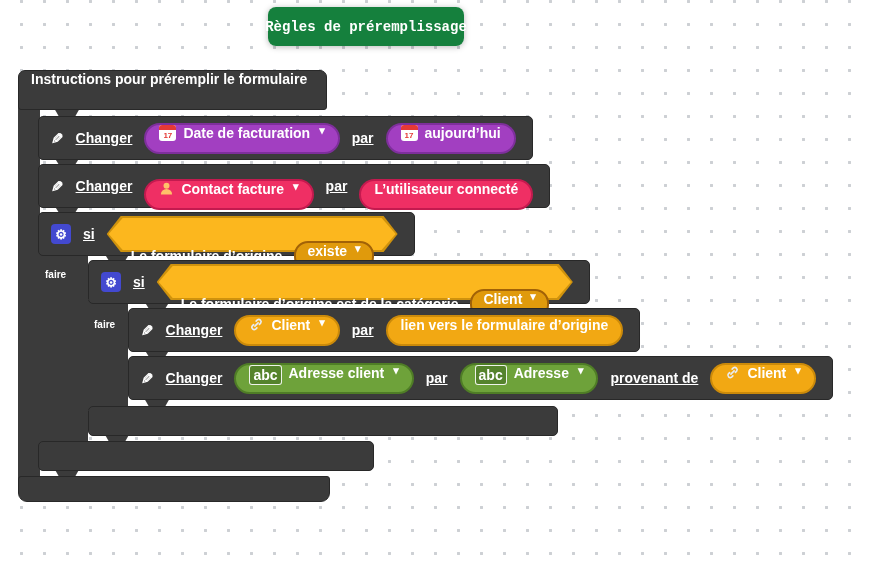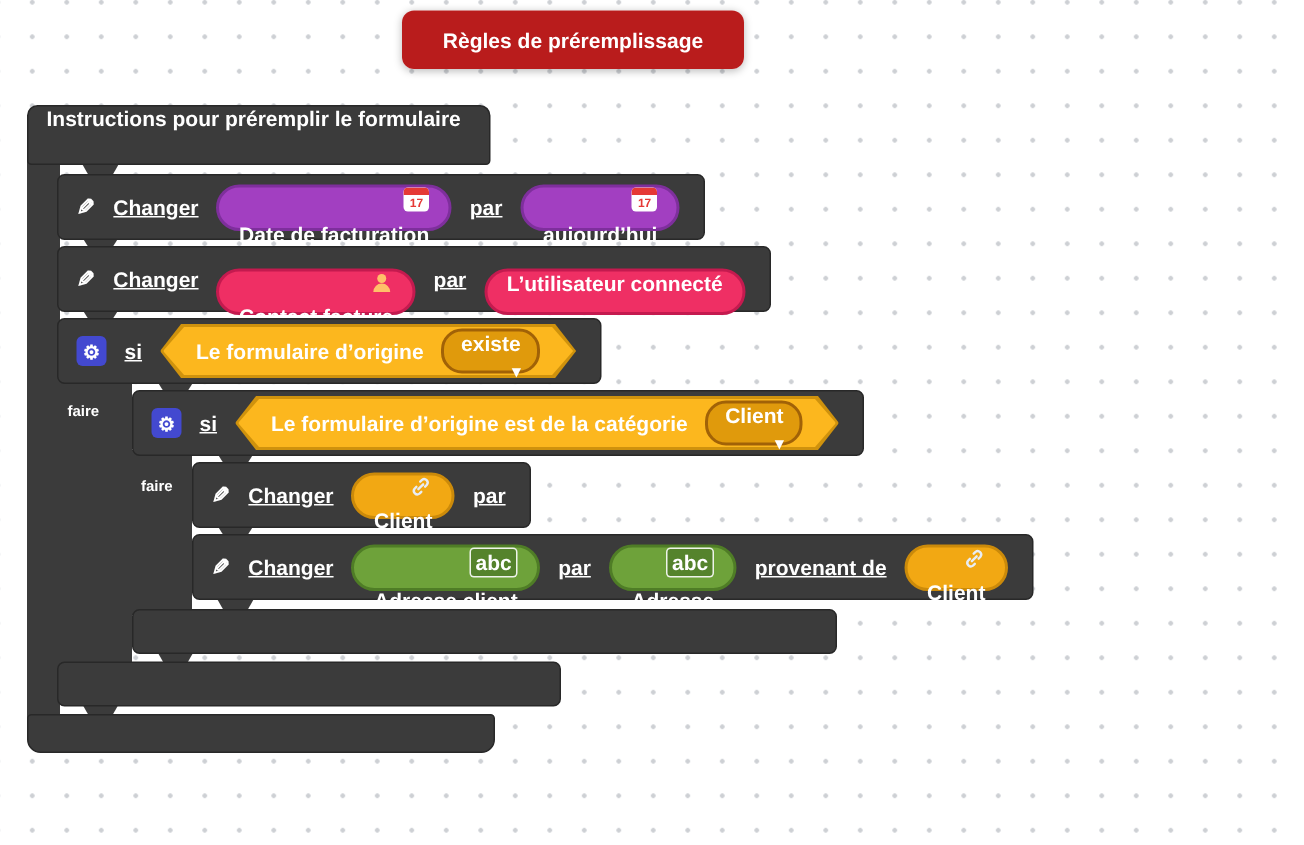--- a/index.html
+++ b/index.html
@@ -18,21 +18,21 @@
   .tabbar {
     position:absolute; left:268px; top:7px; display:flex;
     background:#ffffff; border-radius:8px;
     box-shadow:0 1px 6px rgba(0,0,0,.28);
   }
   .tab {
     width:197px; height:39px; display:flex; align-items:center; justify-content:center;
     font-size:14px; font-weight:bold; color:#15171a; border-radius:8px; cursor:pointer;
     white-space:nowrap;
   }
-  .tab.active { width:228px; background:#b91c1c; color:#ffffff; }
+  .tab.active { width:196px; background:#15803d; color:#ffffff;font-family:Liberation Mono, monospace; }
 
   
   .blk { position:absolute; background:#3b3b3b; color:#ffffff; }
   .edge { border:1px solid #282828; border-radius:5px; }
   .hat  { left:18px; top:70px; width:309px; height:40px; display:flex; align-items:flex-start;
           padding:0 12px; font-size:14px; font-weight:bold;
           border-radius:7px 7px 3px 3px; z-index:2; }
   .spine     { left:18px;  top:104px; width:22px;  height:376px; z-index:1; }
   .outercol  { left:38px;  top:250px; width:50px;  height:196px; z-index:1; padding:14px 0 0 7px; }
   .innercol  { left:88px;  top:300px; width:40px;  height:110px; z-index:1; padding:14px 0 0 6px; }
@@ -76,39 +76,39 @@
   .cal::before { content:""; position:absolute; top:0; left:0; right:0; height:5px; background:#e53935; }
   .cal i { font-style:normal; font-size:8px; font-weight:bold; color:#e53935; line-height:10px; }
   .abc {
     background:#55832c; border:1px solid rgba(255,255,255,.9); border-radius:3px;
     font-size:14px; font-weight:bold; color:#fff; line-height:1; padding:2px 3px; flex:0 0 auto;
   }
   .svgicon { display:flex; align-items:center; flex:0 0 auto; }
 
   
   .pill {
-    display:flex; align-items:flex-end; gap:7px; height:31px; padding:0 13px;
+    display:flex; align-items:flex-start; gap:7px; height:31px; padding:0 13px;
     border-radius:17px; border:2px solid; font-size:14px; font-weight:bold; color:#fff;
-    white-space:nowrap; cursor:pointer;flex-direction:column;
+    white-space:nowrap; cursor:pointer;
   }
   .purple { background:#a23fc1; border-color:#7e2f9c; }
   .pink   { background:#ef2f64; border-color:#c41a4f;margin-top:16px; }
   .gold   { background:#f2a813; border-color:#cb8a0a; }
   .green  { background:#6ea23a; border-color:#4f7d26; }
 
   
   .hex { position:relative; height:36px; display:flex; }
   .hex-bg {
     position:absolute; inset:0; background:#cf920d; z-index:0;
     clip-path: polygon(14px 0, calc(100% - 14px) 0, 100% 50%, calc(100% - 14px) 100%, 14px 100%, 0 50%);
   }
   .hex-bg.inner { inset:2px; background:#fcb71e; z-index:1; }
   .hex-content {
     position:relative; z-index:2; display:flex; align-items:center; gap:12px;
-    height:100%; padding:0 24px; font-size:14px; font-weight:bold; color:#fff; white-space:nowrap;
+    height:100%; padding:0 24px; font-size:14px; font-weight:bold; color:#fff; white-space:nowrap;margin-top:22px;
   }
   .opsel {
     height:30px; padding:0 11px; border-radius:14px; gap:6px;
     background:#e09a0c; border:2px solid #a16207;
   }
 </style>
 </head>
 <body>
 
 <div class="canvas">
@@ -216,20 +216,23 @@
         <svg width="15" height="15" viewBox="0 0 16 16" fill="none" stroke="#e8edf5" stroke-width="1.7" stroke-linecap="round">
             <path d="M6.3 9.7l3.4-3.4"></path>
             <path d="M7.6 4.4l1.3-1.3a2.5 2.5 0 0 1 3.5 3.5L11.1 7.9"></path>
             <path d="M8.4 11.6l-1.3 1.3a2.5 2.5 0 0 1-3.5-3.5L4.9 8.1"></path>
           </svg>
       </span>
       <span>Client</span>
       <span class="arrow">▾</span>
     </div>
     <span class="lbl">par</span>
+    <div class="pill gold">
+      <span>lien vers le formulaire d’origine</span>
+    </div>
   </div>
 
   <div class="blk row edge rowB">
     <span class="pencil">✎</span>
     <span class="lbl">Changer</span>
     <div class="pill green">
       <span class="abc">abc</span>
       <span>Adresse client</span>
       <span class="arrow">▾</span>
     </div>

